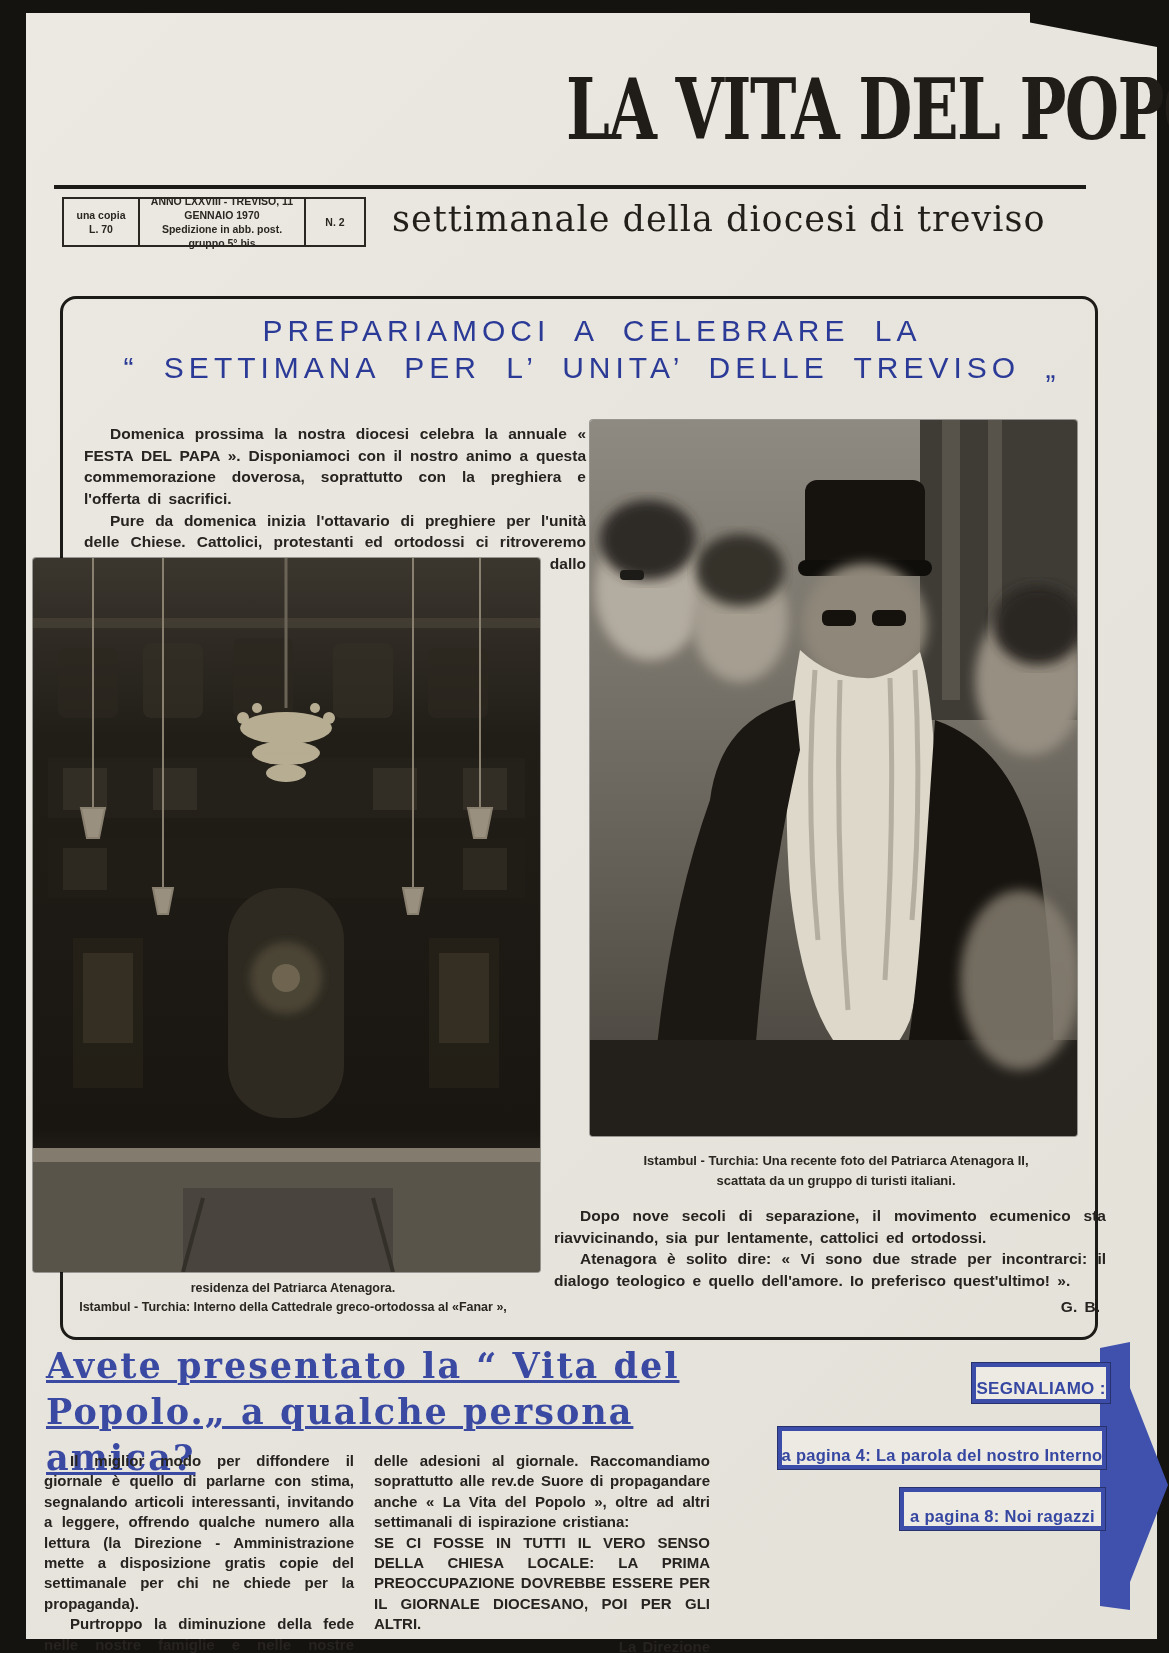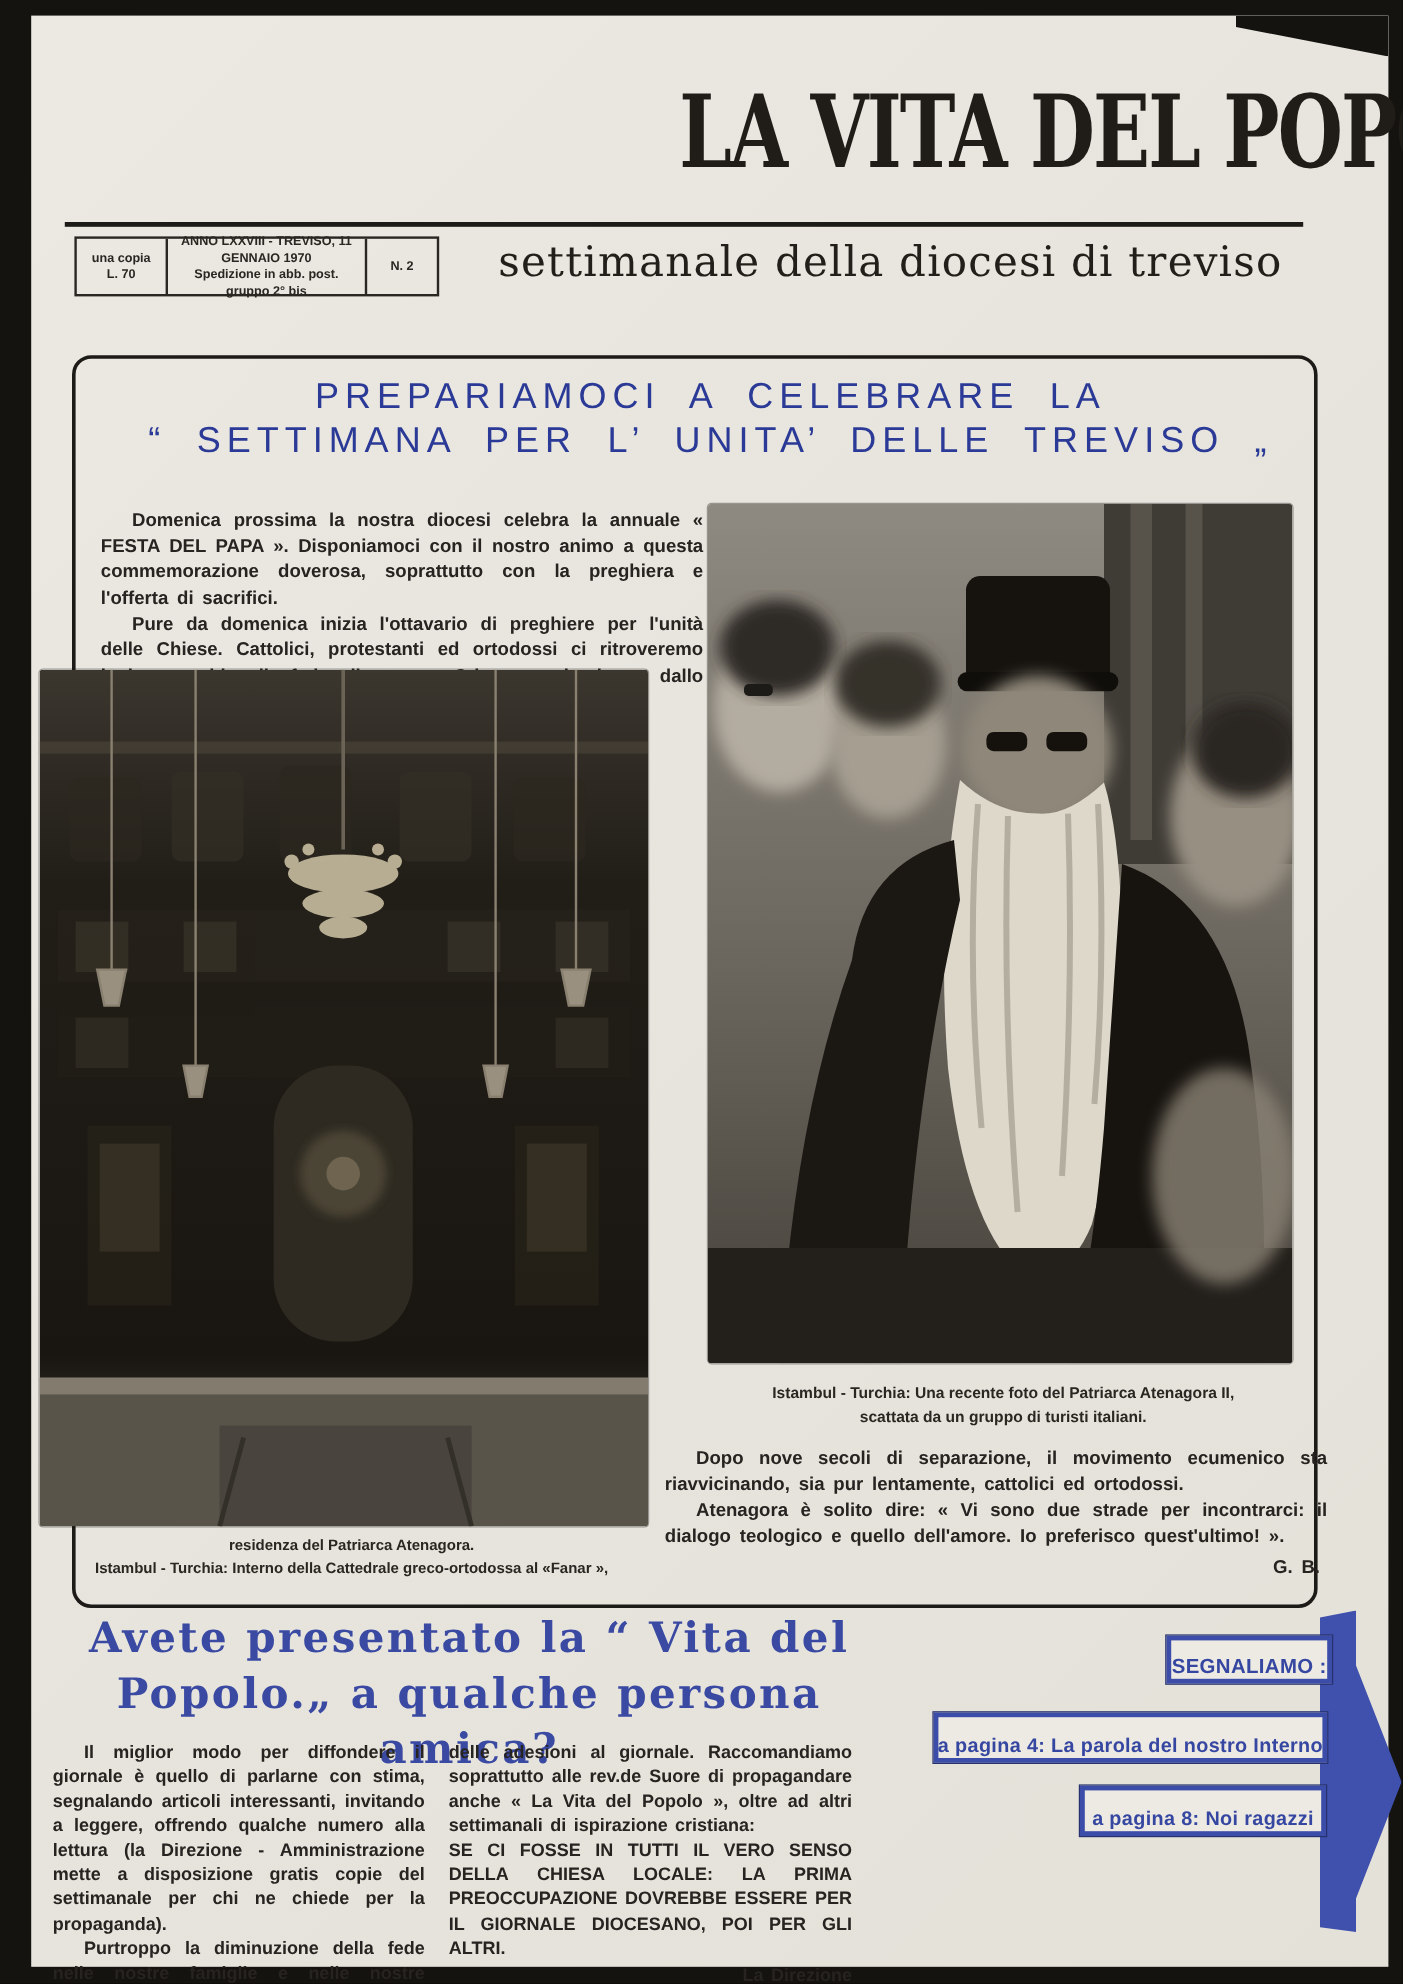--- a/index.html
+++ b/index.html
@@ -8,21 +8,21 @@
   .paper{position:absolute;left:26px;top:13px;width:1131px;height:1626px;
          background:linear-gradient(135deg,#ece9e2 0%,#e8e5de 40%,#e4e1d9 100%);}
   .corner-notch{position:absolute;left:1004px;top:0;width:127px;height:34px;background:#15130f;
          clip-path:polygon(0 0,100% 0,100% 100%,0 28%);}
   
   .masthead{position:absolute;left:330px;top:50px;width:740px;height:115px;text-align:right;}
   .masthead span{display:inline-block;font-family:"DejaVu Serif",serif;font-weight:800;
          font-size:80px;letter-spacing:-2px;transform:scaleX(0.78) scaleY(1.05);
          transform-origin:right center;color:#201d19;white-space:nowrap;}
   .mast-rule{position:absolute;left:28px;top:172px;width:1032px;height:4px;background:#1d1b17;}
-  .subtitle{position:absolute;left:366px;top:186px;width:700px;text-align:center;
+  .subtitle{position:absolute;left:366px;top:186px;width:700px;
          font-family:"DejaVu Serif",serif;font-size:35px;color:#221f1a;letter-spacing:1px;white-space:nowrap;}
   
   .issuebox{position:absolute;left:36px;top:184px;width:300px;height:46px;border:2px solid #2a2723;
          display:flex;align-items:stretch;background:transparent;}
   .issuebox .cell{display:flex;flex-direction:column;justify-content:center;text-align:center;
          font-size:10.5px;font-weight:700;line-height:1.35;color:#2a2722;padding:0 4px;}
   .c1{width:66px;border-right:2px solid #2a2723;}
   .c2{flex:1;border-right:2px solid #2a2723;font-weight:600;align-items:center;}
   .c3{width:50px;font-size:13px;}
   
@@ -37,23 +37,23 @@
   .photo{position:absolute;border-radius:3px;overflow:hidden;box-shadow:0 0 0 1px rgba(0,0,0,.35);}
   .photo-right{left:564px;top:407px;width:487px;height:716px;}
   .photo-left{left:7px;top:545px;width:507px;height:714px;z-index:3;}
   .caption{position:absolute;text-align:center;font-size:13px;font-weight:700;line-height:1.5;color:#2a2722;}
   .cap-right{left:570px;top:1138px;width:480px;}
   .cap-left{left:42px;top:1266px;width:450px;font-size:12.5px;z-index:4;}
   .closing{position:absolute;left:528px;top:1192px;width:552px;font-size:15.5px;font-weight:700;
          text-align:justify;line-height:1.4;word-spacing:3px;color:#262320;}
   .byline{text-align:right;font-weight:700;margin-top:4px;padding-right:6px;}
   
-  .headline{position:absolute;left:20px;top:1330px;width:690px;text-align:center;
+  .headline{position:absolute;left:20px;top:1330px;width:690px;text-align:left;
          font-family:"DejaVu Serif",serif;font-weight:700;font-size:35px;color:#3a4aa3;
-         letter-spacing:2px;line-height:1.32;}
+         letter-spacing:2px;line-height:1.32;text-decoration:underline;}
   .col{position:absolute;top:1438px;font-size:15px;font-weight:700;text-align:justify;
          line-height:1.36;word-spacing:2px;color:#262320;}
   .col-left{left:18px;width:310px;}
   .col-right{left:348px;width:336px;}
   .sig{text-align:right;font-weight:700;margin-top:2px;}
   
   .arrow-svg{position:absolute;left:1072px;top:1329px;z-index:1;}
   .segbox{position:absolute;background:#edeae3;border:4px solid #3b4da8;outline:1px solid #27316e;
          display:flex;align-items:flex-end;justify-content:center;z-index:2;
          color:#3647a2;font-weight:700;font-size:16.5px;white-space:nowrap;letter-spacing:0.3px;}
@@ -74,21 +74,21 @@
     </div>
     <div class="mast-rule"></div>
 
     <div class="issuebox">
       <div class="cell c1">
         <span>una copia</span>
         <span>L. 70</span>
       </div>
       <div class="cell c2">
         <span>ANNO LXXVIII - TREVISO, 11 GENNAIO 1970</span>
-        <span>Spedizione in abb. post. gruppo 2° bis</span>
+        <span>Spedizione in abb. post. gruppo 5° bis</span>
       </div>
       <div class="cell c3">
         <span>N. 2</span>
       </div>
     </div>
 
     <div class="subtitle">settimanale della diocesi di treviso</div>
 
     <div class="artbox"></div>
 

